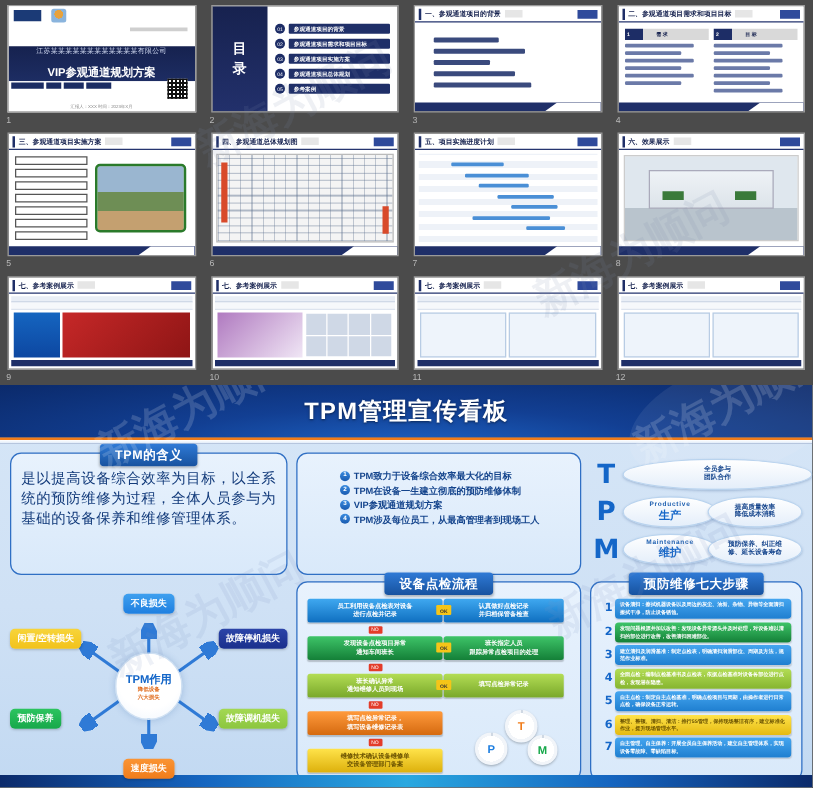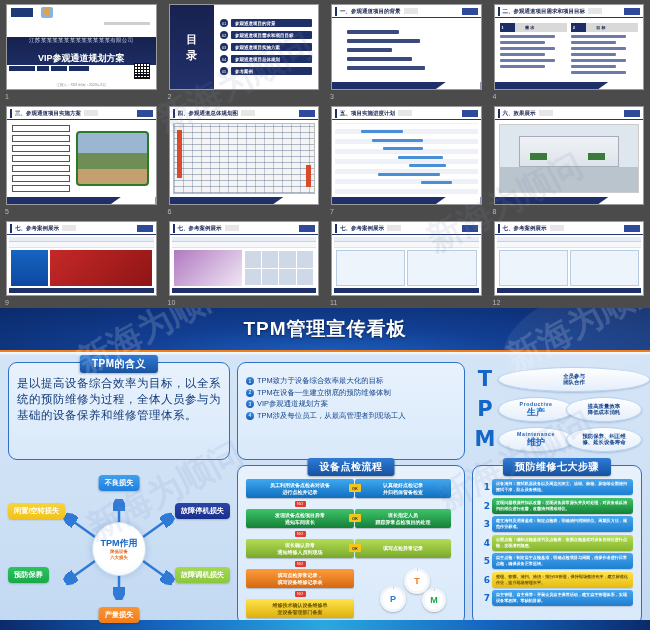--- a/index.html
+++ b/index.html
@@ -170,22 +170,22 @@
   
   .p-meaning { width:222px; }
   .p-meaning .txt {
     font-size:11.5px; color:#123a7a; line-height:16px; letter-spacing:.5px;
     text-align:justify; font-weight:500;
   }
 
   
   .p-five { width:228px; }
   .p-five ul { list-style:none; display:flex; flex-direction:column; gap:2.5px; margin-top:1px;}
-  .p-five li { display:flex; align-items:flex-end; gap:3px; font-size:7.4px; color:#14448c;
-    font-weight:normal; line-height:9px; white-space:nowrap;}
+  .p-five li { display:flex; align-items:center; gap:3px; font-size:7.4px; color:#14448c;
+    font-weight:bold; line-height:9px; white-space:nowrap;margin-left:26px;}
   .num { flex:none; width:8px; height:8px; border-radius:50%;
     background:linear-gradient(180deg,#3a8ce0,#1a5bb0); color:#fff;
     font-size:5px; display:flex; align-items:center; justify-content:center;}
 
   
   .p-letters { flex:1; border:none; background:none; padding:2px 0 0 0; }
   .tpm-row { display:flex; align-items:center; height:30px; position:relative; }
   .tpm-letter { width:26px; text-align:center; font-size:21px; font-weight:bold; color:#1466c8;
     font-family:"DejaVu Sans", sans-serif; line-height:24px; z-index:3;}
   .pill {
@@ -727,21 +727,21 @@
             </g>
           </svg>
           <div class="hub">
             <div class="h1">TPM作用</div>
             <div class="h2">降低设备</div>
             <div class="h2">六大损失</div>
           </div>
           <div class="lchip" style="left:50%;top:2px;transform:translateX(-50%);background:linear-gradient(180deg,#3fa0ef,#1f7fe0)">不良损失</div>
           <div class="lchip" style="right:0;top:30px;background:linear-gradient(180deg,#2b44a8,#1a2f8c)">故障停机损失</div>
           <div class="lchip" style="right:0;top:94px;background:linear-gradient(180deg,#a3d852,#8cc63f)">故障调机损失</div>
-          <div class="lchip" style="left:50%;bottom:2px;transform:translateX(-50%);background:linear-gradient(180deg,#fa9434,#f07c1a)">产量损失</div>
+          <div class="lchip" style="left:50%;bottom:2px;transform:translateX(-50%);background:linear-gradient(180deg,#fa9434,#f07c1a)">速度损失</div>
           <div class="lchip" style="left:0;top:94px;background:linear-gradient(180deg,#2cc45f,#17a84a)">预防保养</div>
           <div class="lchip" style="left:0;top:30px;background:linear-gradient(180deg,#f7d43a,#f2c21b)">闲置/空转损失</div>
         </div>
       </div>
 
       <div class="panel p-flow">
         <div class="panel-title">设备点检流程</div>
         <div class="flow-grid">
 
           <div class="frow">

